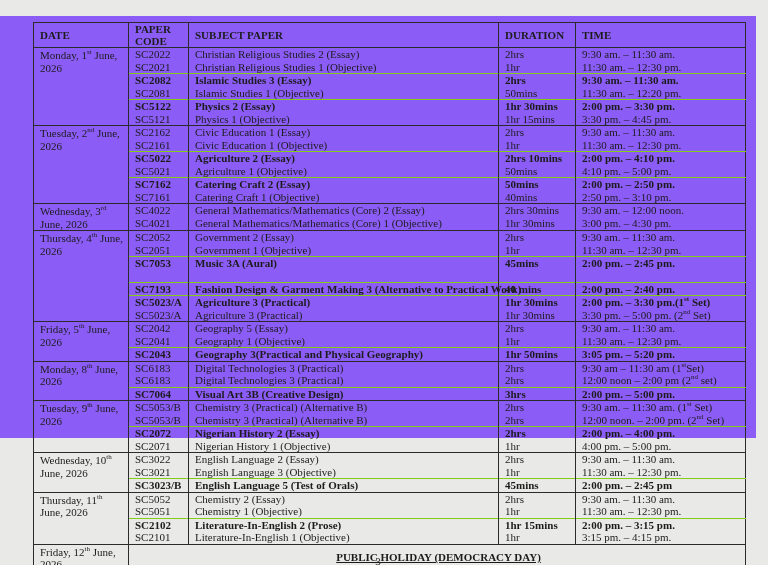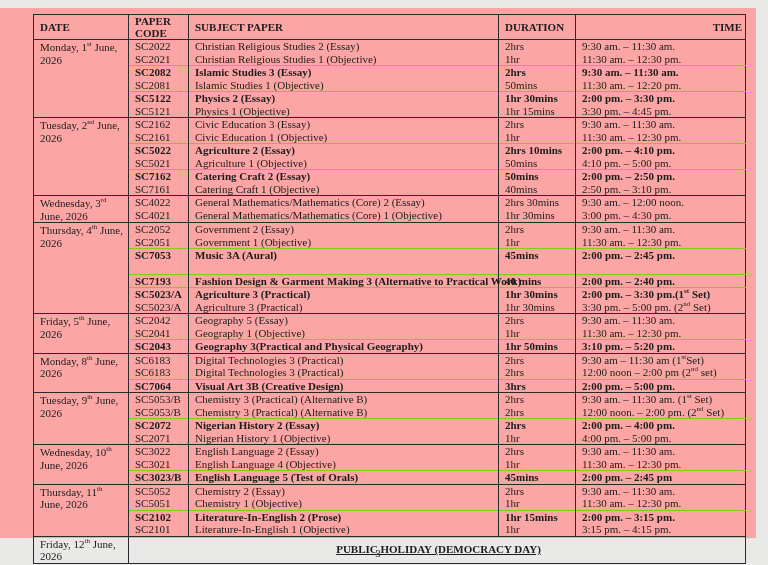--- a/index.html
+++ b/index.html
@@ -4,23 +4,23 @@
 <style>
   html, body { margin:0; padding:0; }
   body {
     width:768px; height:565px; position:relative;
     background:#e9e9e7;
     font-family:"Liberation Serif", serif;
     color:#1c1c1c;
     overflow:hidden;
   }
   .page {
-    position:absolute; top:8px; left:0;
-    width:756px; height:530px;
-    background:#fca5a5;
+    position:absolute; top:16px; left:0;
+    width:756px; height:422px;
+    background:#8b5cf6;
   }
   table.timetable {
     position:absolute; left:33px; top:6px;
     width:712px;
     border-collapse:collapse;
     table-layout:fixed;
     border:1.5px solid #2b2b2b;
   }
   col.c-date { width:95px; }
   col.c-code { width:60px; }
@@ -38,21 +38,21 @@
   }
   thead th {
     font-weight:bold;
     text-align:left;
     vertical-align:middle;
     height:24px;
     line-height:12px;
     white-space:normal;
     border-bottom:1px solid #2b2b2b;
   }
-  thead th.center { text-align:right; }
+  thead th.center { text-align:left; }
   tbody tr { height:12.5px; }
   tr.day-start > td { border-top:1px solid #2b2b2b; }
   td.group-top { border-top:1px solid #84cc16;font-weight:bold; }
   td.date-cell {
     white-space:normal;
     vertical-align:top;
     padding-top:1px;
     line-height:12.5px;
   }
   td.holiday-cell {
@@ -126,21 +126,21 @@
         </tr>
         <tr>
           <td>SC5121</td>
           <td>Physics 1 (Objective)</td>
           <td>1hr 15mins</td>
           <td>3:30 pm. – 4:45 pm.</td>
         </tr>
         <tr class="day-start">
           <td class="date-cell" rowspan="6">Tuesday, 2<sup>nd</sup> June, 2026</td>
           <td>SC2162</td>
-          <td>Civic Education 3 (Essay)</td>
+          <td>Civic Education 1 (Essay)</td>
           <td>2hrs</td>
           <td>9:30 am. – 11:30 am.</td>
         </tr>
         <tr>
           <td>SC2161</td>
           <td>Civic Education 1 (Objective)</td>
           <td>1hr</td>
           <td>11:30 am. – 12:30 pm.</td>
         </tr>
         <tr>
@@ -233,21 +233,21 @@
         <tr>
           <td>SC2041</td>
           <td>Geography 1 (Objective)</td>
           <td>1hr</td>
           <td>11:30 am. – 12:30 pm.</td>
         </tr>
         <tr>
           <td class="group-top">SC2043</td>
           <td class="group-top">Geography 3(Practical and Physical Geography)</td>
           <td class="group-top">1hr 50mins</td>
-          <td class="group-top">3:10 pm. – 5:20 pm.</td>
+          <td class="group-top">3:05 pm. – 5:20 pm.</td>
         </tr>
         <tr class="day-start">
           <td class="date-cell" rowspan="3">Monday, 8<sup>th</sup> June, 2026</td>
           <td>SC6183</td>
           <td>Digital Technologies 3 (Practical)</td>
           <td>2hrs</td>
           <td>9:30 am – 11:30 am (1<sup>st</sup>Set)</td>
         </tr>
         <tr>
           <td>SC6183</td>
@@ -288,21 +288,21 @@
         </tr>
         <tr class="day-start">
           <td class="date-cell" rowspan="3">Wednesday, 10<sup>th</sup> June, 2026</td>
           <td>SC3022</td>
           <td>English Language 2 (Essay)</td>
           <td>2hrs</td>
           <td>9:30 am. – 11:30 am.</td>
         </tr>
         <tr>
           <td>SC3021</td>
-          <td>English Language 4 (Objective)</td>
+          <td>English Language 3 (Objective)</td>
           <td>1hr</td>
           <td>11:30 am. – 12:30 pm.</td>
         </tr>
         <tr>
           <td class="group-top">SC3023/B</td>
           <td class="group-top">English Language 5 (Test of Orals)</td>
           <td class="group-top">45mins</td>
           <td class="group-top">2:00 pm. – 2:45 pm</td>
         </tr>
         <tr class="day-start">

